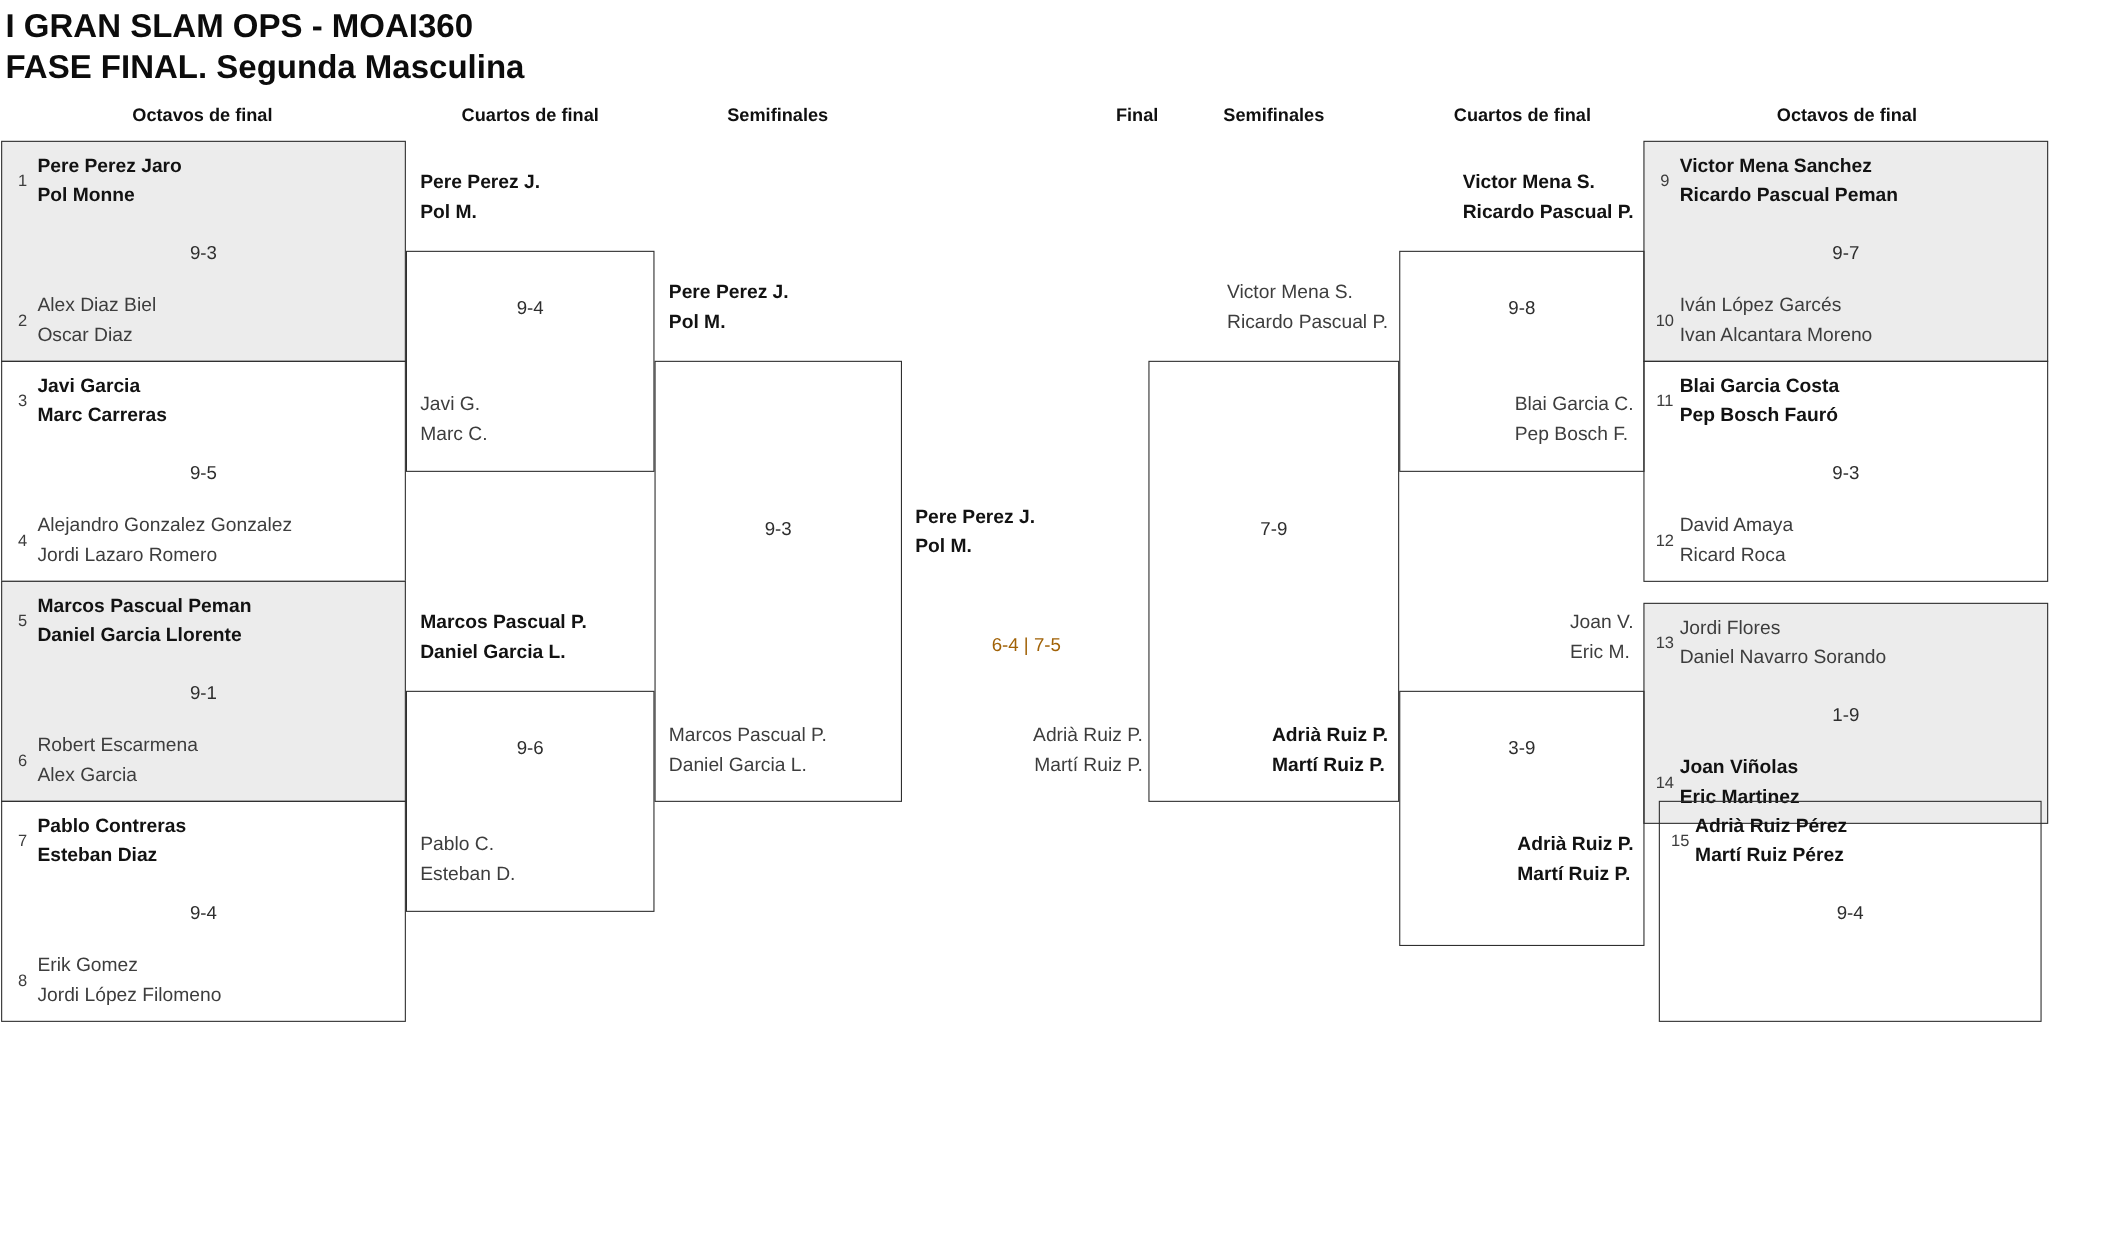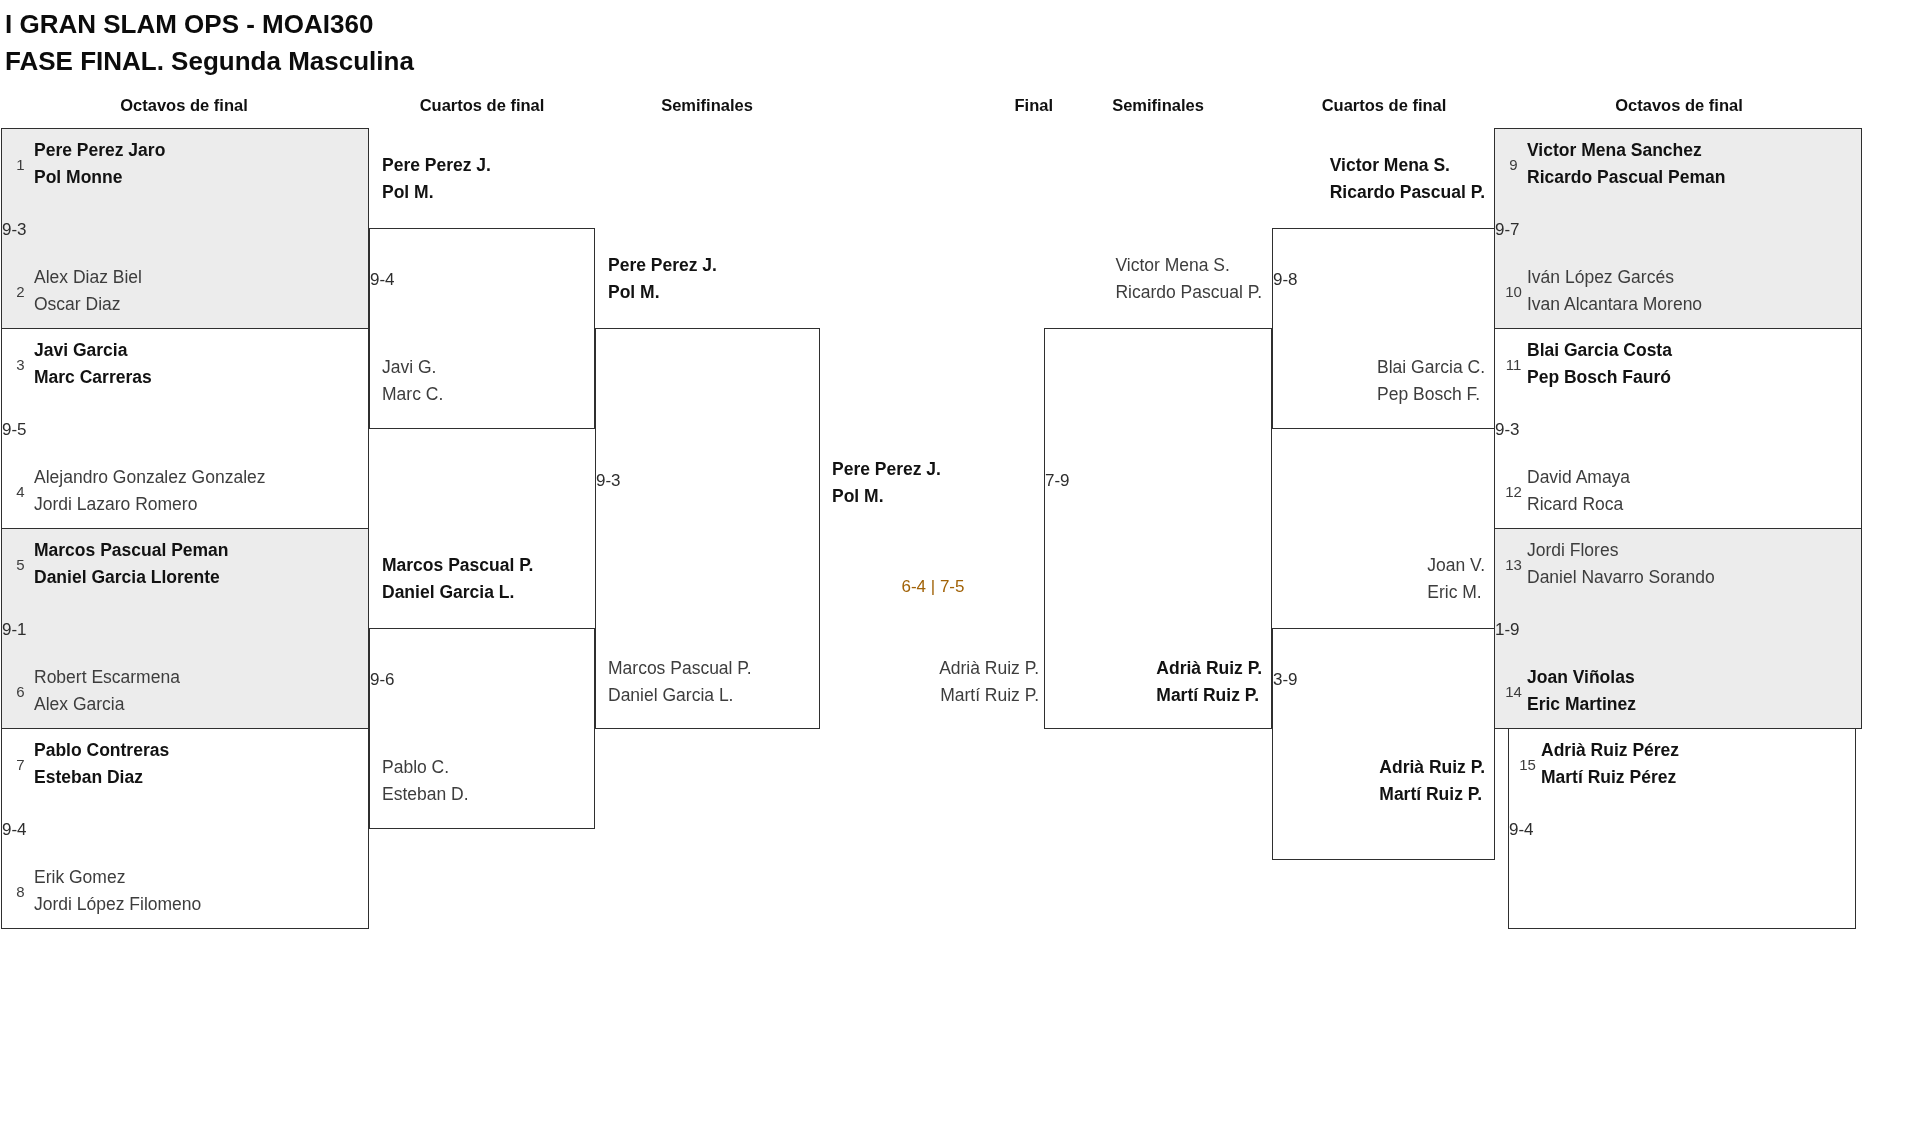--- a/index.html
+++ b/index.html
@@ -1,38 +1,38 @@
 <!DOCTYPE html>
 <html><head>
 <meta charset="utf-8">
 <style>
   html,body{margin:0;padding:0;background:#fff;}
   #canvas{
     position:relative;width:1920px;height:1133px;background:#fff;overflow:hidden;
     font-family:"Liberation Sans","DejaVu Sans",sans-serif;color:#222;
   }
   
-  .title{position:absolute;left:5px;top:6px;font-size:26px;line-height:37px;font-weight:700;color:#0c0c0c;}
+  .title{position:absolute;left:5px;top:6px;font-size:30px;line-height:37px;font-weight:700;color:#0c0c0c;}
   .logo{position:absolute;left:1686px;top:4px;width:232px;height:66px;cursor:pointer;}
   .dot{position:absolute;border-radius:50%;}
   .dot.d1{left:14px;top:9px;width:13px;height:13px;background:#2ba9e0;}
   .dot.d2{left:37px;top:2px;width:25px;height:25px;background:#77b62b;}
   .dot.d3{left:23px;top:25px;width:17px;height:17px;background:#ee7c1e;}
   .dot.d4{left:6px;top:37px;width:20px;height:20px;background:#2ba9e0;}
   .dot.d5{left:41px;top:44px;width:12px;height:12px;background:#77b62b;}
   .logo-text{position:absolute;left:67px;top:-3px;font-size:47px;font-weight:700;letter-spacing:-2px;color:#77b62b;}
   
   .round-h{position:absolute;top:96px;width:240px;text-align:center;font-size:16.5px;font-weight:600;color:#101010;}
   
   .box{position:absolute;border:1px solid #2f2f2f;box-sizing:border-box;background:transparent;}
   .box.grey{background:#ececec;}
   .nl{white-space:nowrap;}
   .names{font-size:17.5px;line-height:27px;font-weight:400;color:#3d3d3d;}
   .names.win{font-weight:700;color:#121212;}
-  .score{position:absolute;left:0;width:100%;font-size:17px;line-height:27px;color:#2e2e2e;}
+  .score{position:absolute;left:0;width:100%;text-align:center;font-size:17px;line-height:27px;color:#2e2e2e;}
   
   .r16 .ent{position:absolute;left:0;width:100%;display:flex;align-items:center;}
   .r16 .ent1{top:8px;}
   .r16 .ent2{top:135px;}
   .r16 .score{top:87px;}
   .r16 .seed{flex:0 0 23px;margin-left:7px;text-align:center;font-size:15px;color:#3d3d3d;}
   .r16 .names{margin-left:2px;}
   
   .qf .ent-top,.sf .ent-top{position:absolute;top:-77px;}
   .qf .ent-bottom{position:absolute;top:125px;}
@@ -167,21 +167,21 @@
     <div class="score">9-3</div>
     <div class="ent ent2">
       <span class="seed">12</span>
       <div class="names">
         <div class="nl">David Amaya</div>
         <div class="nl">Ricard Roca</div>
       </div>
     </div>
   </div>
 
-  <div class="box r16 grey" style="left:1494px;top:528px;width:368px;height:201px">
+  <div class="box r16 grey" style="left:1494px;top:548px;width:368px;height:201px">
     <div class="ent ent1">
       <span class="seed">13</span>
       <div class="names">
         <div class="nl">Jordi Flores</div>
         <div class="nl">Daniel Navarro Sorando</div>
       </div>
     </div>
     <div class="score">1-9</div>
     <div class="ent ent2">
       <span class="seed">14</span>

